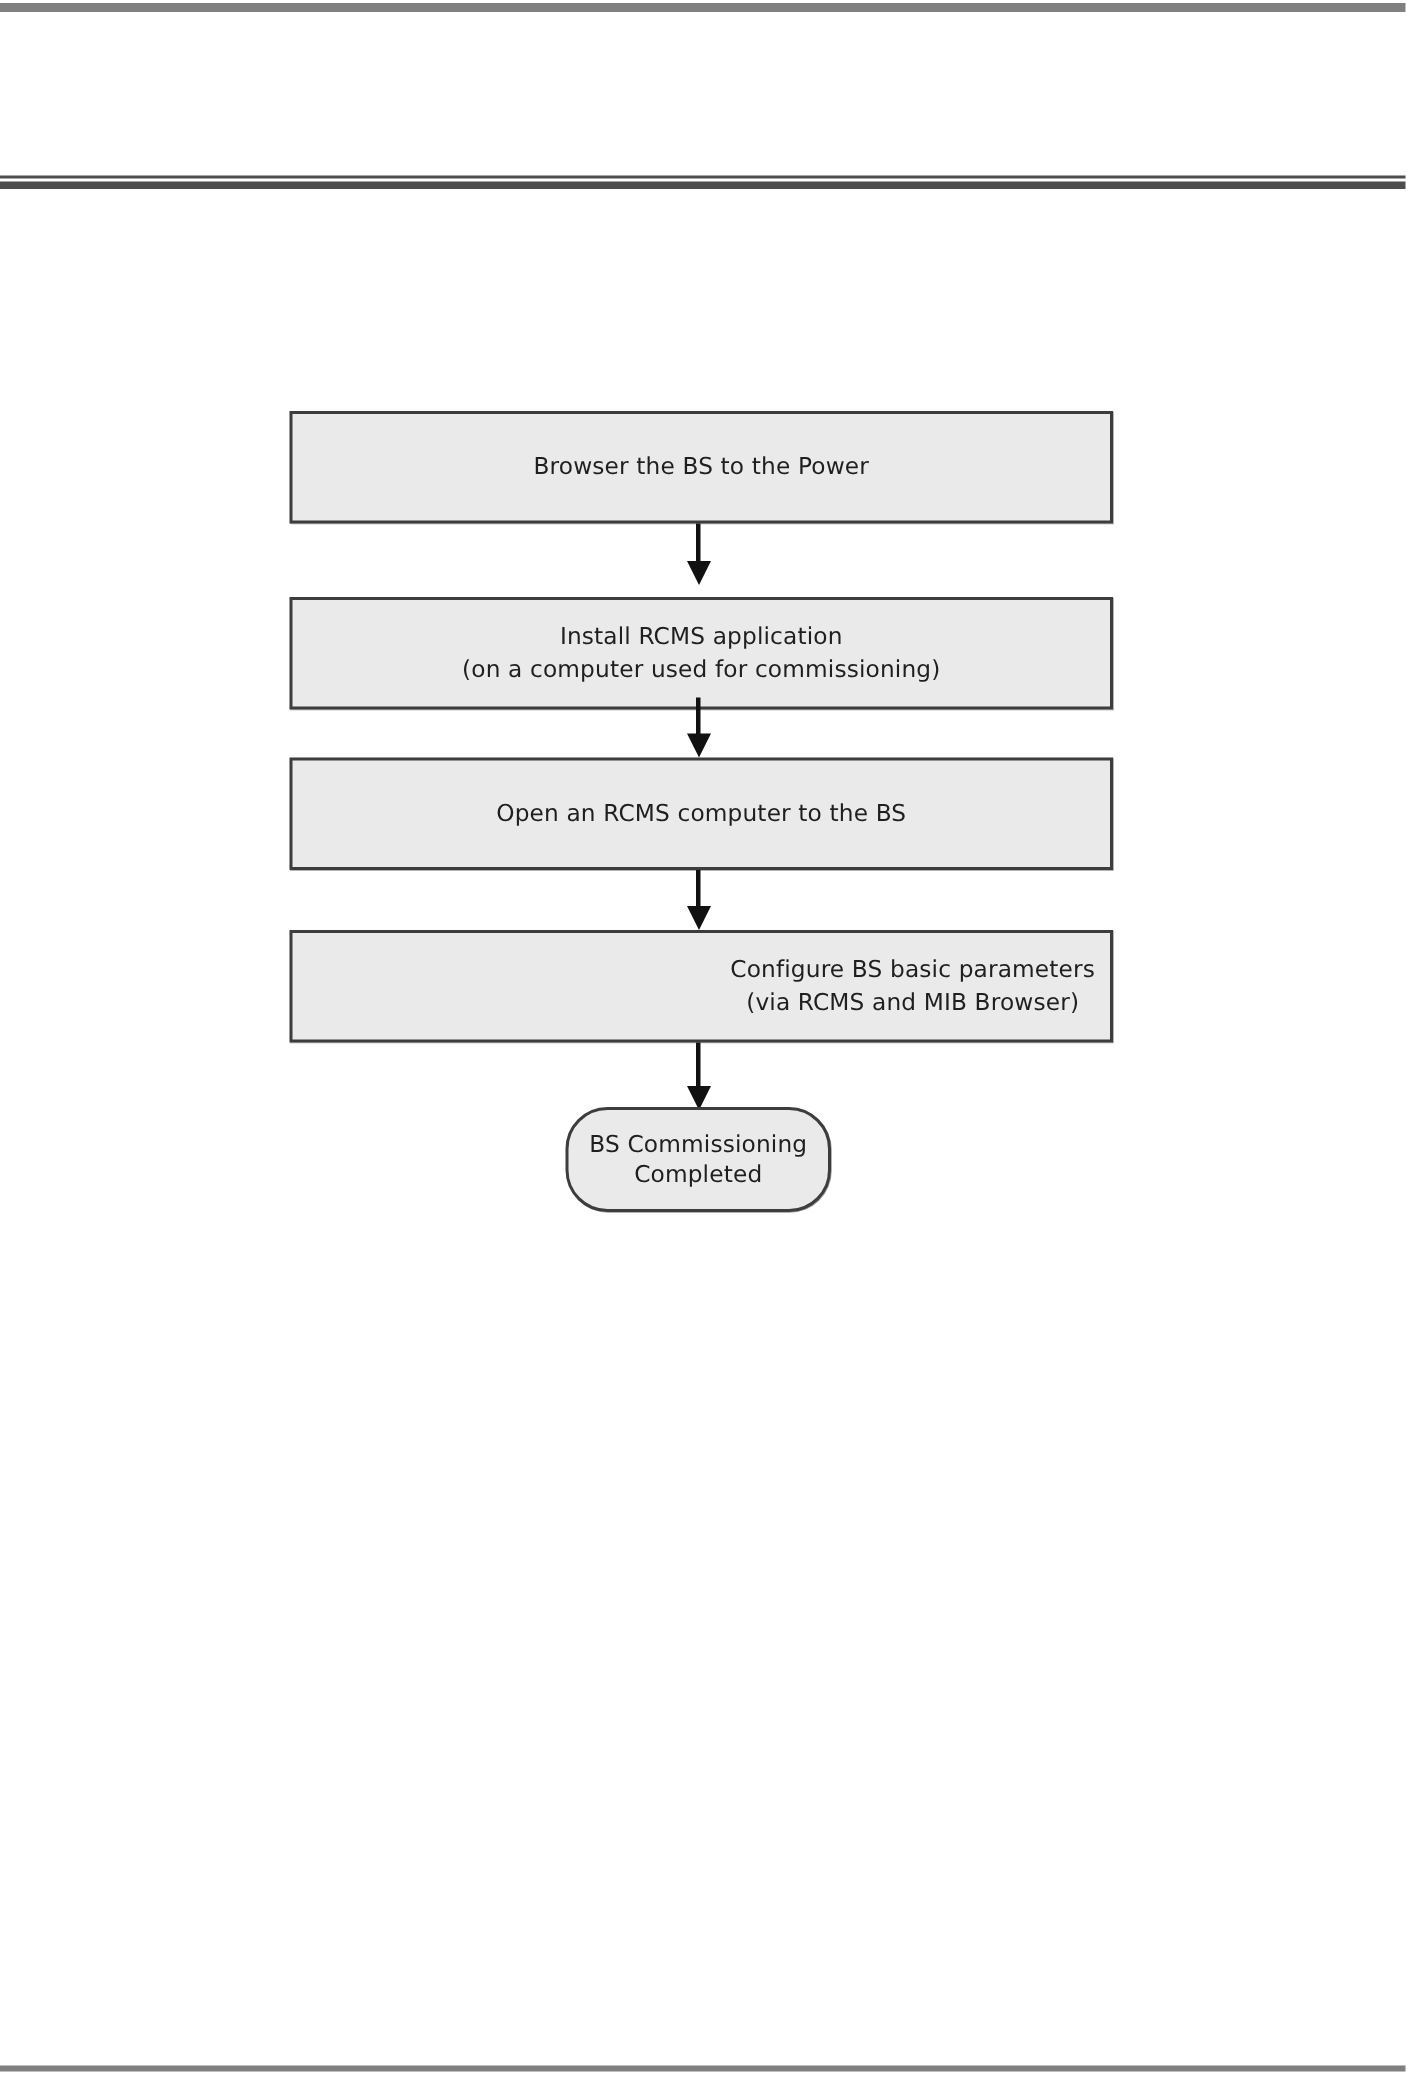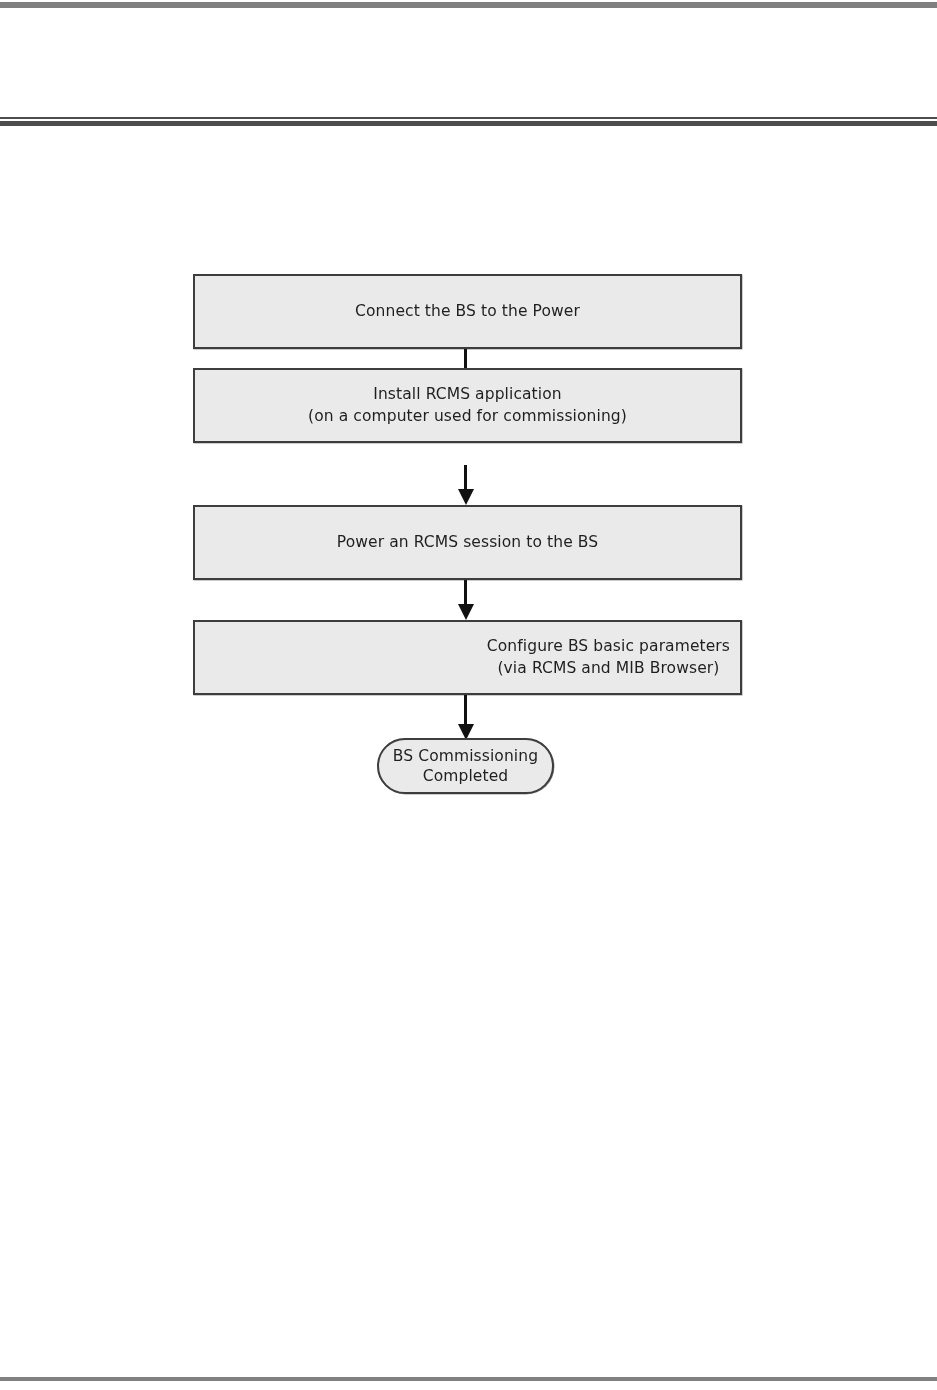--- a/index.html
+++ b/index.html
@@ -71,29 +71,29 @@
     padding: 0 10px;
   }
 
   .process {
     left: 193px;
     width: 549px;
     height: 75px;
     box-shadow: 0.5px 0.5px 0 0 #9a9a9a;
   }
   .process.n1 { top: 274px; }
-  .process.n2 { top: 368px; }
+  .process.n2 { top: 398px; }
   .process.n3 { top: 505px; }
   .process.n4 { top: 620px; justify-content: flex-end; }
 
   .terminator {
     left: 377px;
     top: 738px;
     width: 177px;
-    height: 56px;
+    height: 70px;
     border-radius: 28px;
     box-shadow: 0.5px 0.5px 0 0 #9a9a9a;
   }
   .terminator .node-label {
     font-size: 15.5px;
     line-height: 1.30;
   }
 
   
   .connector {
@@ -132,40 +132,40 @@
 <body>
 
 <div class="page-rule rule-top-bar"></div>
 <div class="page-rule rule-header-thin"></div>
 <div class="page-rule rule-header-thick"></div>
 <div class="page-rule rule-footer"></div>
 
 <div id="flowchart">
 
   <div class="node process n1">
-    <span class="node-label">Connect the BS to the Power</span>
+    <span class="node-label">Browser the BS to the Power</span>
   </div>
 
   <div class="connector c1">
     <span class="shaft"></span>
     <span class="head"></span>
   </div>
 
   <div class="node process n2">
     <span class="node-label">Install RCMS application
 (on a computer used for commissioning)</span>
   </div>
 
   <div class="connector c2">
     <span class="shaft"></span>
     <span class="head"></span>
   </div>
 
   <div class="node process n3">
-    <span class="node-label">Power an RCMS session to the BS</span>
+    <span class="node-label">Open an RCMS computer to the BS</span>
   </div>
 
   <div class="connector c3">
     <span class="shaft"></span>
     <span class="head"></span>
   </div>
 
   <div class="node process n4">
     <span class="node-label">Configure BS basic parameters
 (via RCMS and MIB Browser)</span>

